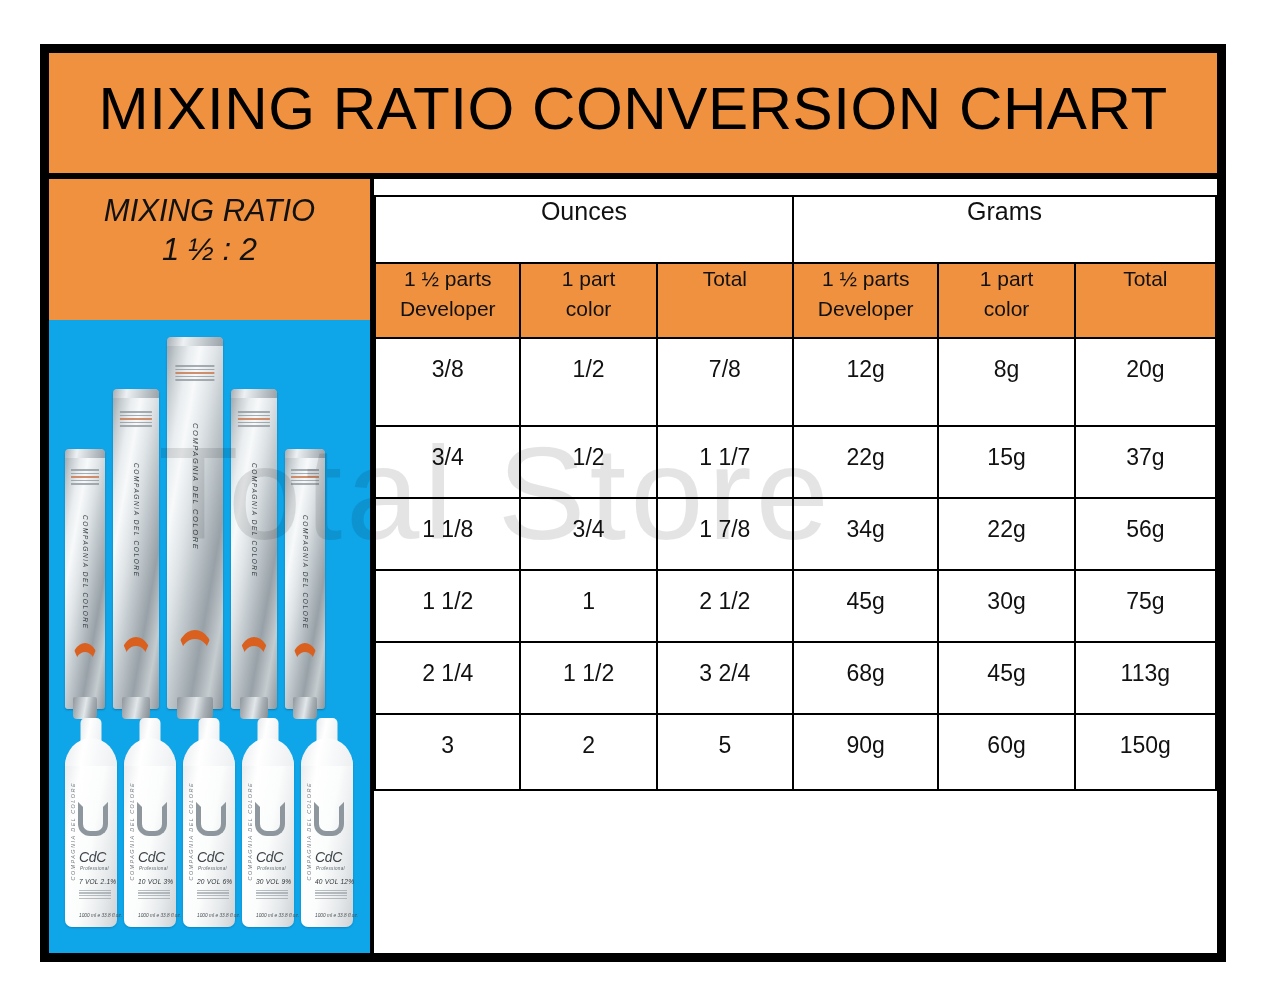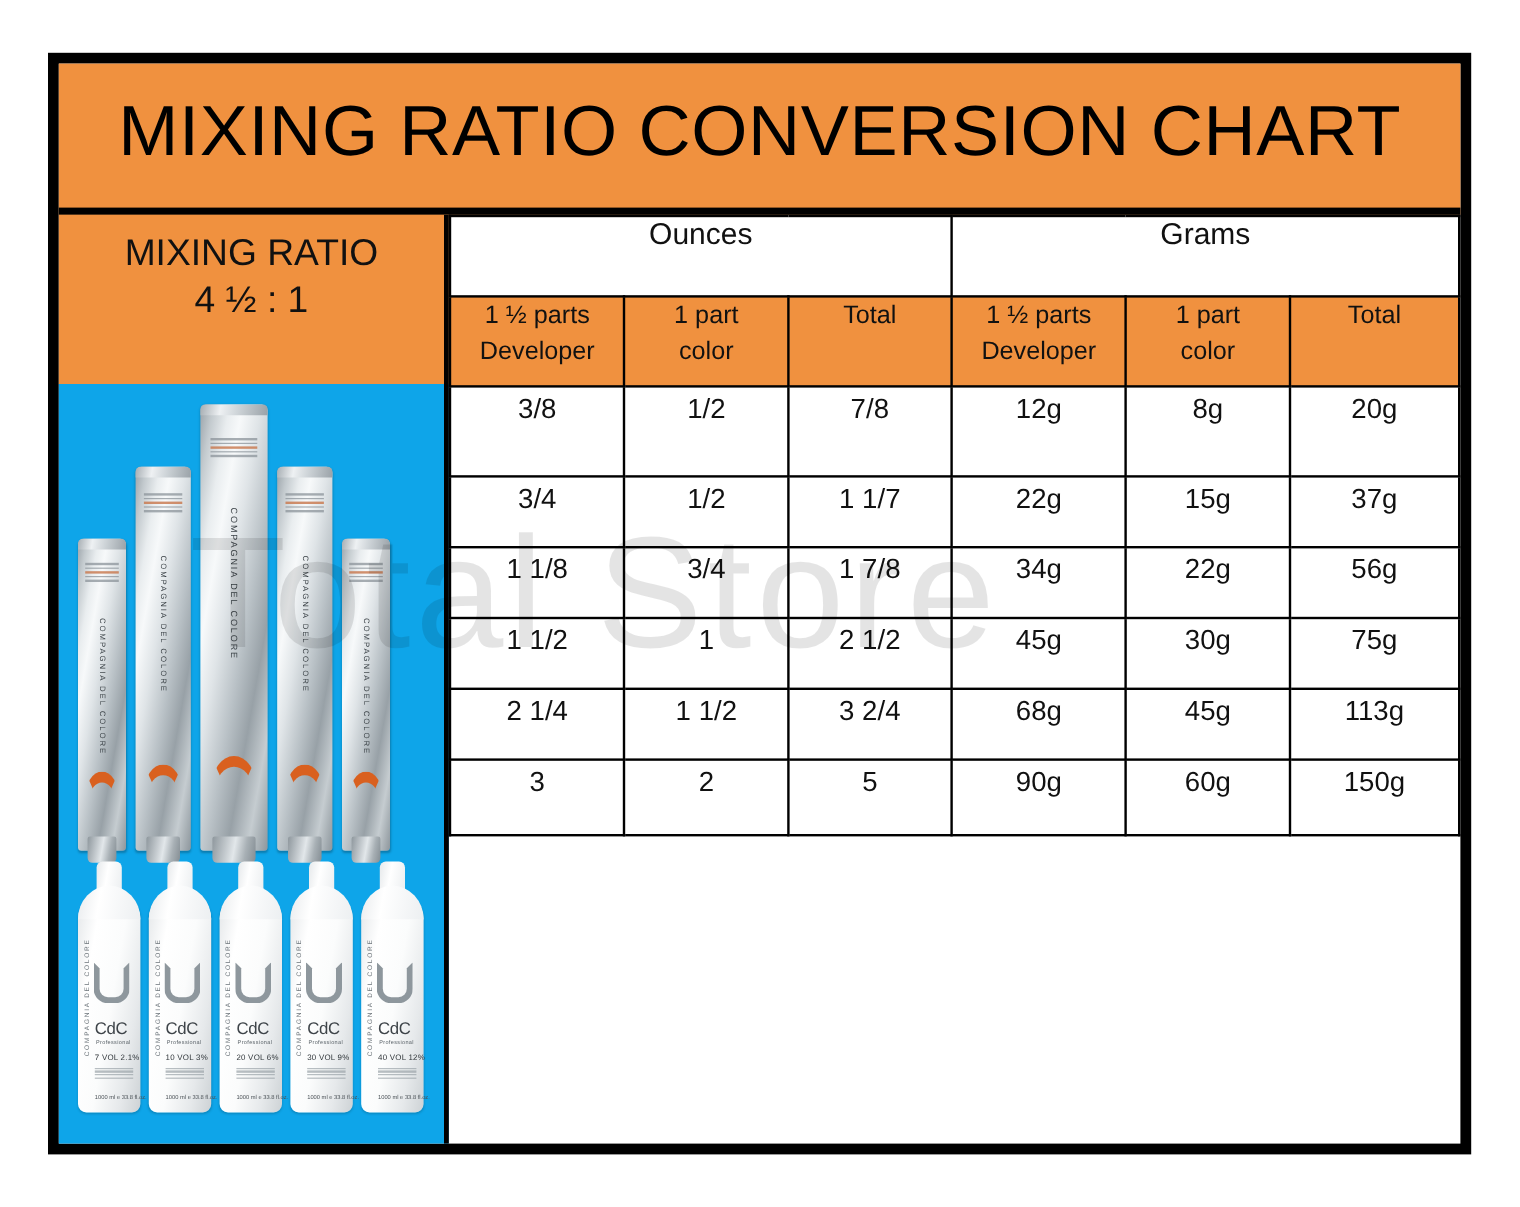--- a/index.html
+++ b/index.html
@@ -51,20 +51,21 @@
     left:0; top:126px;
     right:0; bottom:0;
   }
 
   
   #left-col{
     position:absolute;
     left:0; top:0;
     width:325px;
     bottom:0;
+    font-style:italic;
   }
   #ratio-head{
     position:absolute;
     left:0; top:0;
     width:100%;
     height:141px;
     background:#F0913F;
     box-sizing:border-box;
     border-right:4px solid #000000;
     display:flex;
@@ -200,20 +201,21 @@
 
   
   #table-col{
     position:absolute;
     left:325px; top:0; right:0; bottom:0;
   }
   table#conv-table{
     border-collapse:collapse;
     width:100%;
     table-layout:fixed;
+    margin-top:16px;
   }
   #conv-table th,#conv-table td{
     border:2px solid #000000;
     text-align:center;
     vertical-align:top;
     font-weight:400;
     color:#111111;
     padding:0;
   }
   .grp-head{
@@ -226,21 +228,21 @@
     height:73px;
     background:#F0913F;
     font-size:21px;
     line-height:1.45;
     padding-top:7px;
     vertical-align:top;
   }
   #conv-table td.cell{
     font-size:23px;
     background:#ffffff;
-    padding-top:4px;
+    padding-top:17px;
   }
   tr.r-tall td.cell{height:69px;}
   tr.r-std td.cell{height:53px;}
   tr.r-last td.cell{height:57px;border-bottom-width:5px;}
 
   #note-cell{
     border:0;
     border-top:5px solid #000000;
     padding:30px 22px 0 22px;
     text-align:center;
@@ -272,21 +274,21 @@
   <div id="title-band">
     <div id="title-text">MIXING RATIO CONVERSION CHART</div>
   </div>
 
   <div id="body-region">
 
     <div id="left-col">
 
       <div id="ratio-head">
         <div class="l1">MIXING RATIO</div>
-        <div class="l2">4 ½ : 1</div>
+        <div class="l2">1 ½ : 2</div>
       </div>
 
       <div id="product-pane">
 
         <div id="tubes">
 
           <div class="tube" style="left:8px;width:40px;height:260px;">
             <div class="crimp"></div>
             <div class="cap" style="width:24px;"></div>
             <div class="minitext" style="top:18px;">

